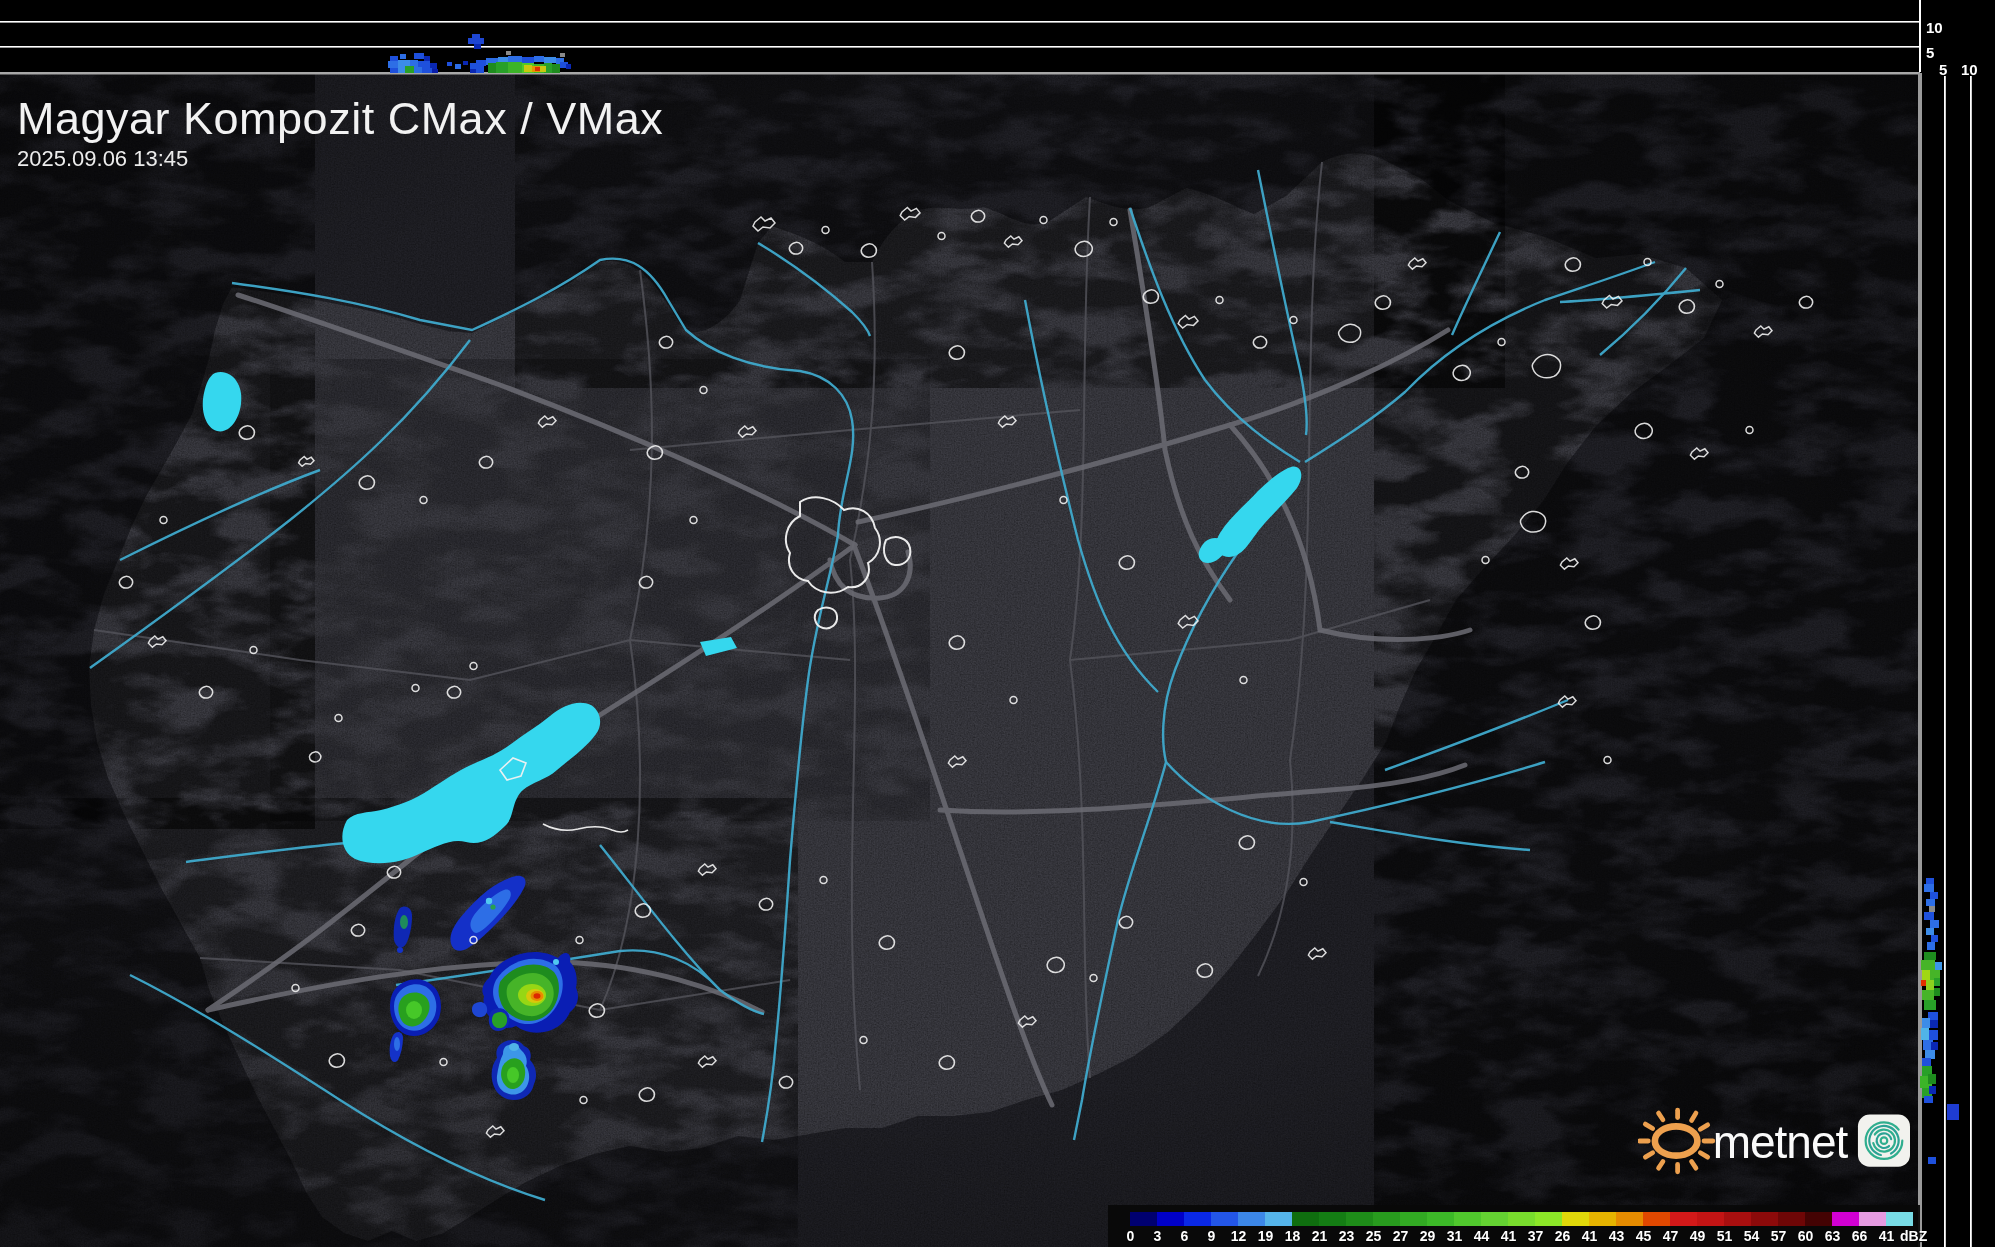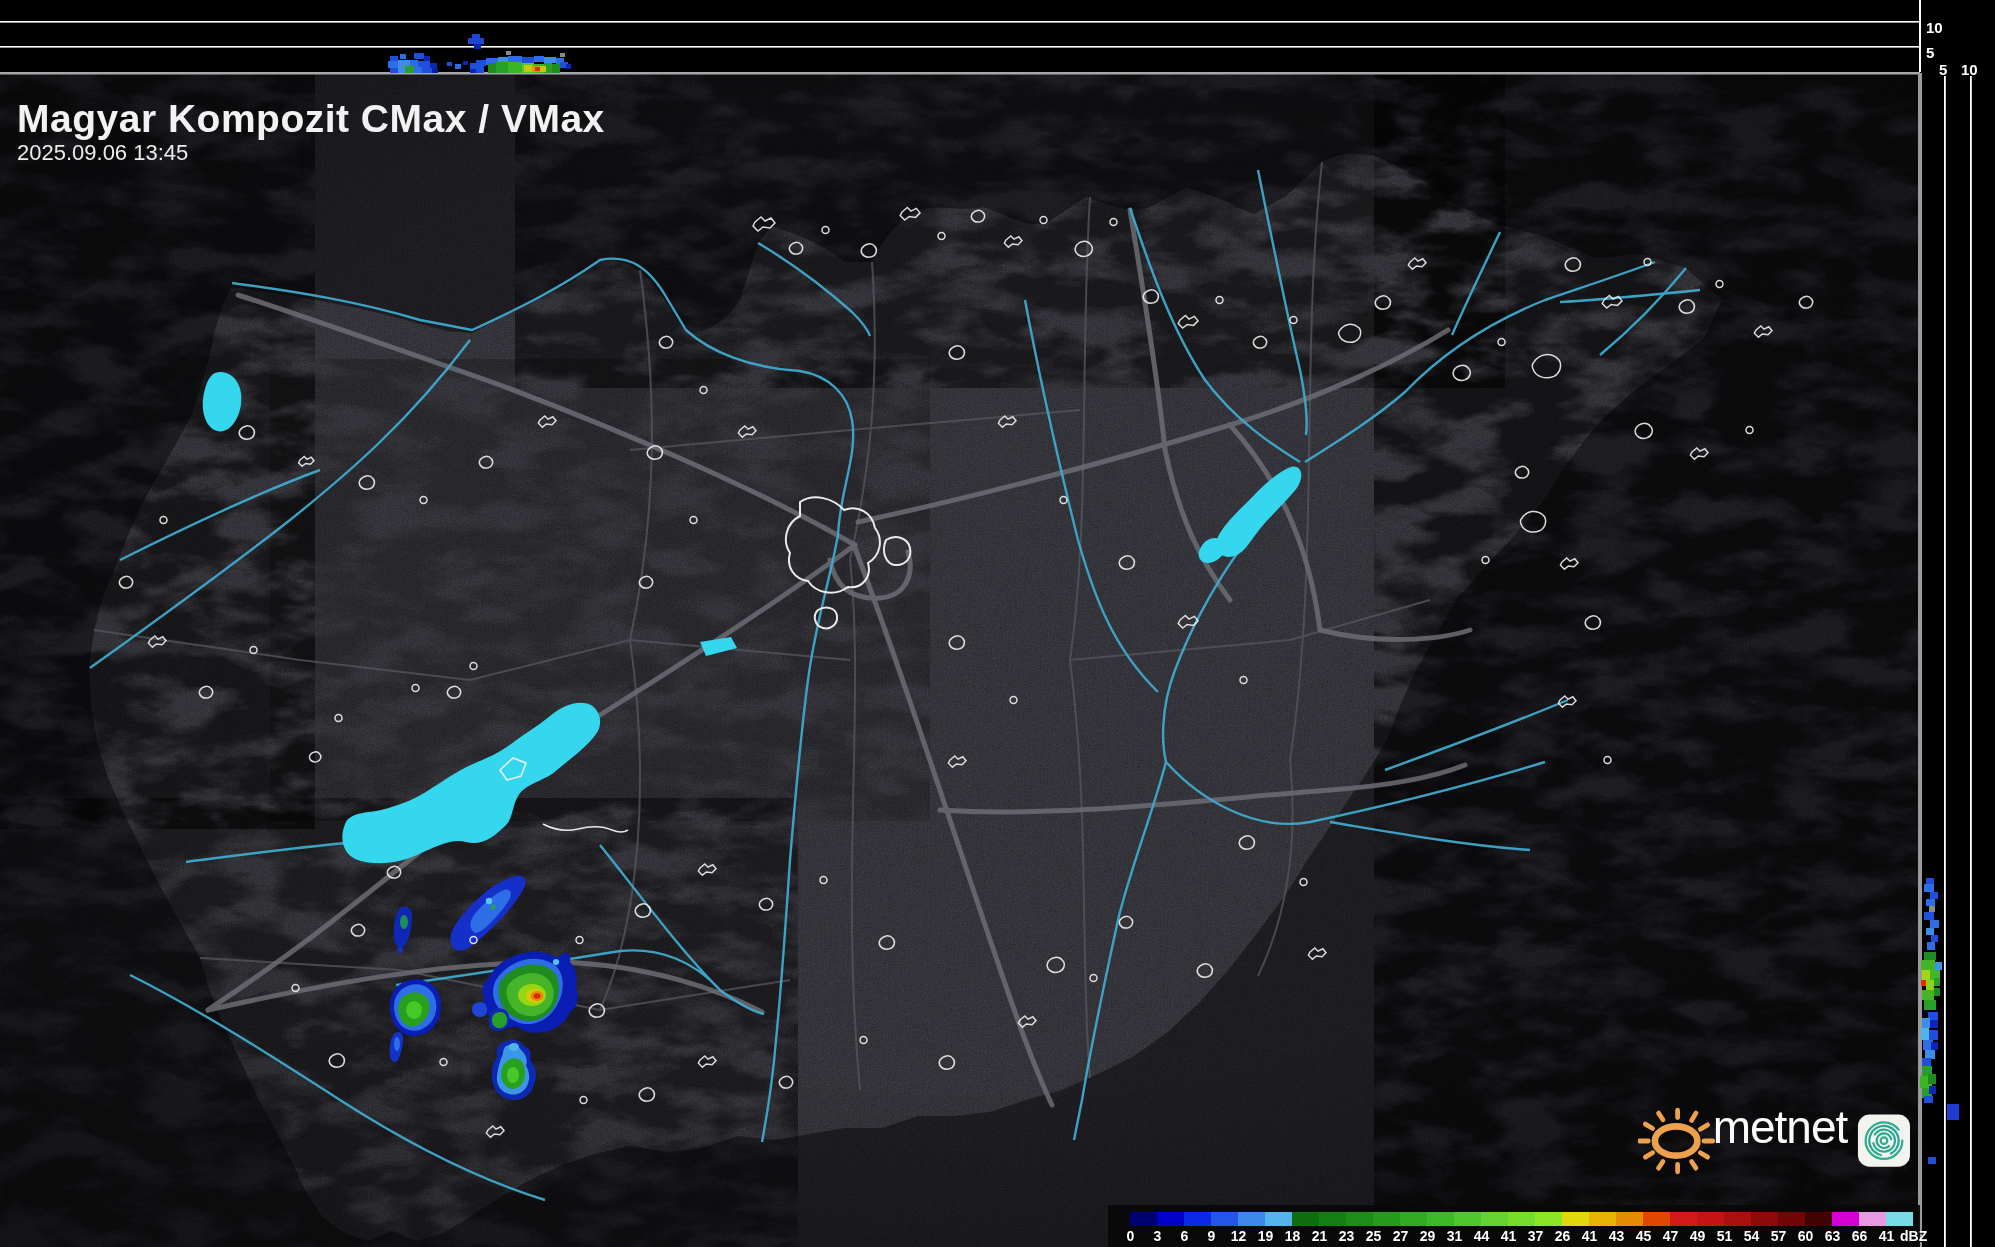--- a/index.html
+++ b/index.html
@@ -2,31 +2,31 @@
 <html><head>
 <meta charset="utf-8">
 <style>
   html,body{margin:0;padding:0;background:#000;}
   #stage{position:relative;width:1995px;height:1247px;background:#000;overflow:hidden;
          font-family:"Liberation Sans","DejaVu Sans",sans-serif;}
   svg{display:block}
   #gfx{position:absolute;left:0;top:0;}
   .tick{position:absolute;color:#fff;font-size:15px;font-weight:bold;line-height:15px;margin-top:6px;}
   #title-block{position:absolute;left:17px;top:98px;color:#f2f2f2;}
-  #map-title{font-size:39px;line-height:42px;font-weight:700;letter-spacing:.5px;}
-  #map-timestamp{font-size:22px;line-height:26px;color:#ececec;}
+  #map-title{font-size:45px;line-height:42px;font-weight:400;letter-spacing:.5px;}
+  #map-timestamp{font-size:22px;line-height:26px;margin-top:6px;color:#ececec;}
   #legend{position:absolute;left:1108px;top:1205px;width:812px;height:42px;
           background:rgba(8,8,8,.94);}
   #legend-swatches{position:absolute;left:22px;top:7px;display:flex;}
   #legend-swatches .sw{width:27px;height:14px;}
   #legend-labels{position:absolute;left:9px;top:23px;display:flex;}
   #legend-labels .lb{width:27px;text-align:center;color:#fff;font-size:14px;
                      font-weight:bold;line-height:17px;text-shadow:0 1px 1px #000;}
   #logo{position:absolute;left:1638px;top:1098px;width:276px;height:86px;display:flex;
-        align-items:flex-start;}
+        align-items:center;}
   #logo-text{color:#fafafa;font-size:46px;font-weight:500;letter-spacing:-1px;
              margin-left:-6px;margin-top:2px;}
 </style>
 </head>
 <body>
 
 <div id="stage">
 
 <svg id="gfx" width="1995" height="1247" viewBox="0 0 1995 1247">
   <defs>

